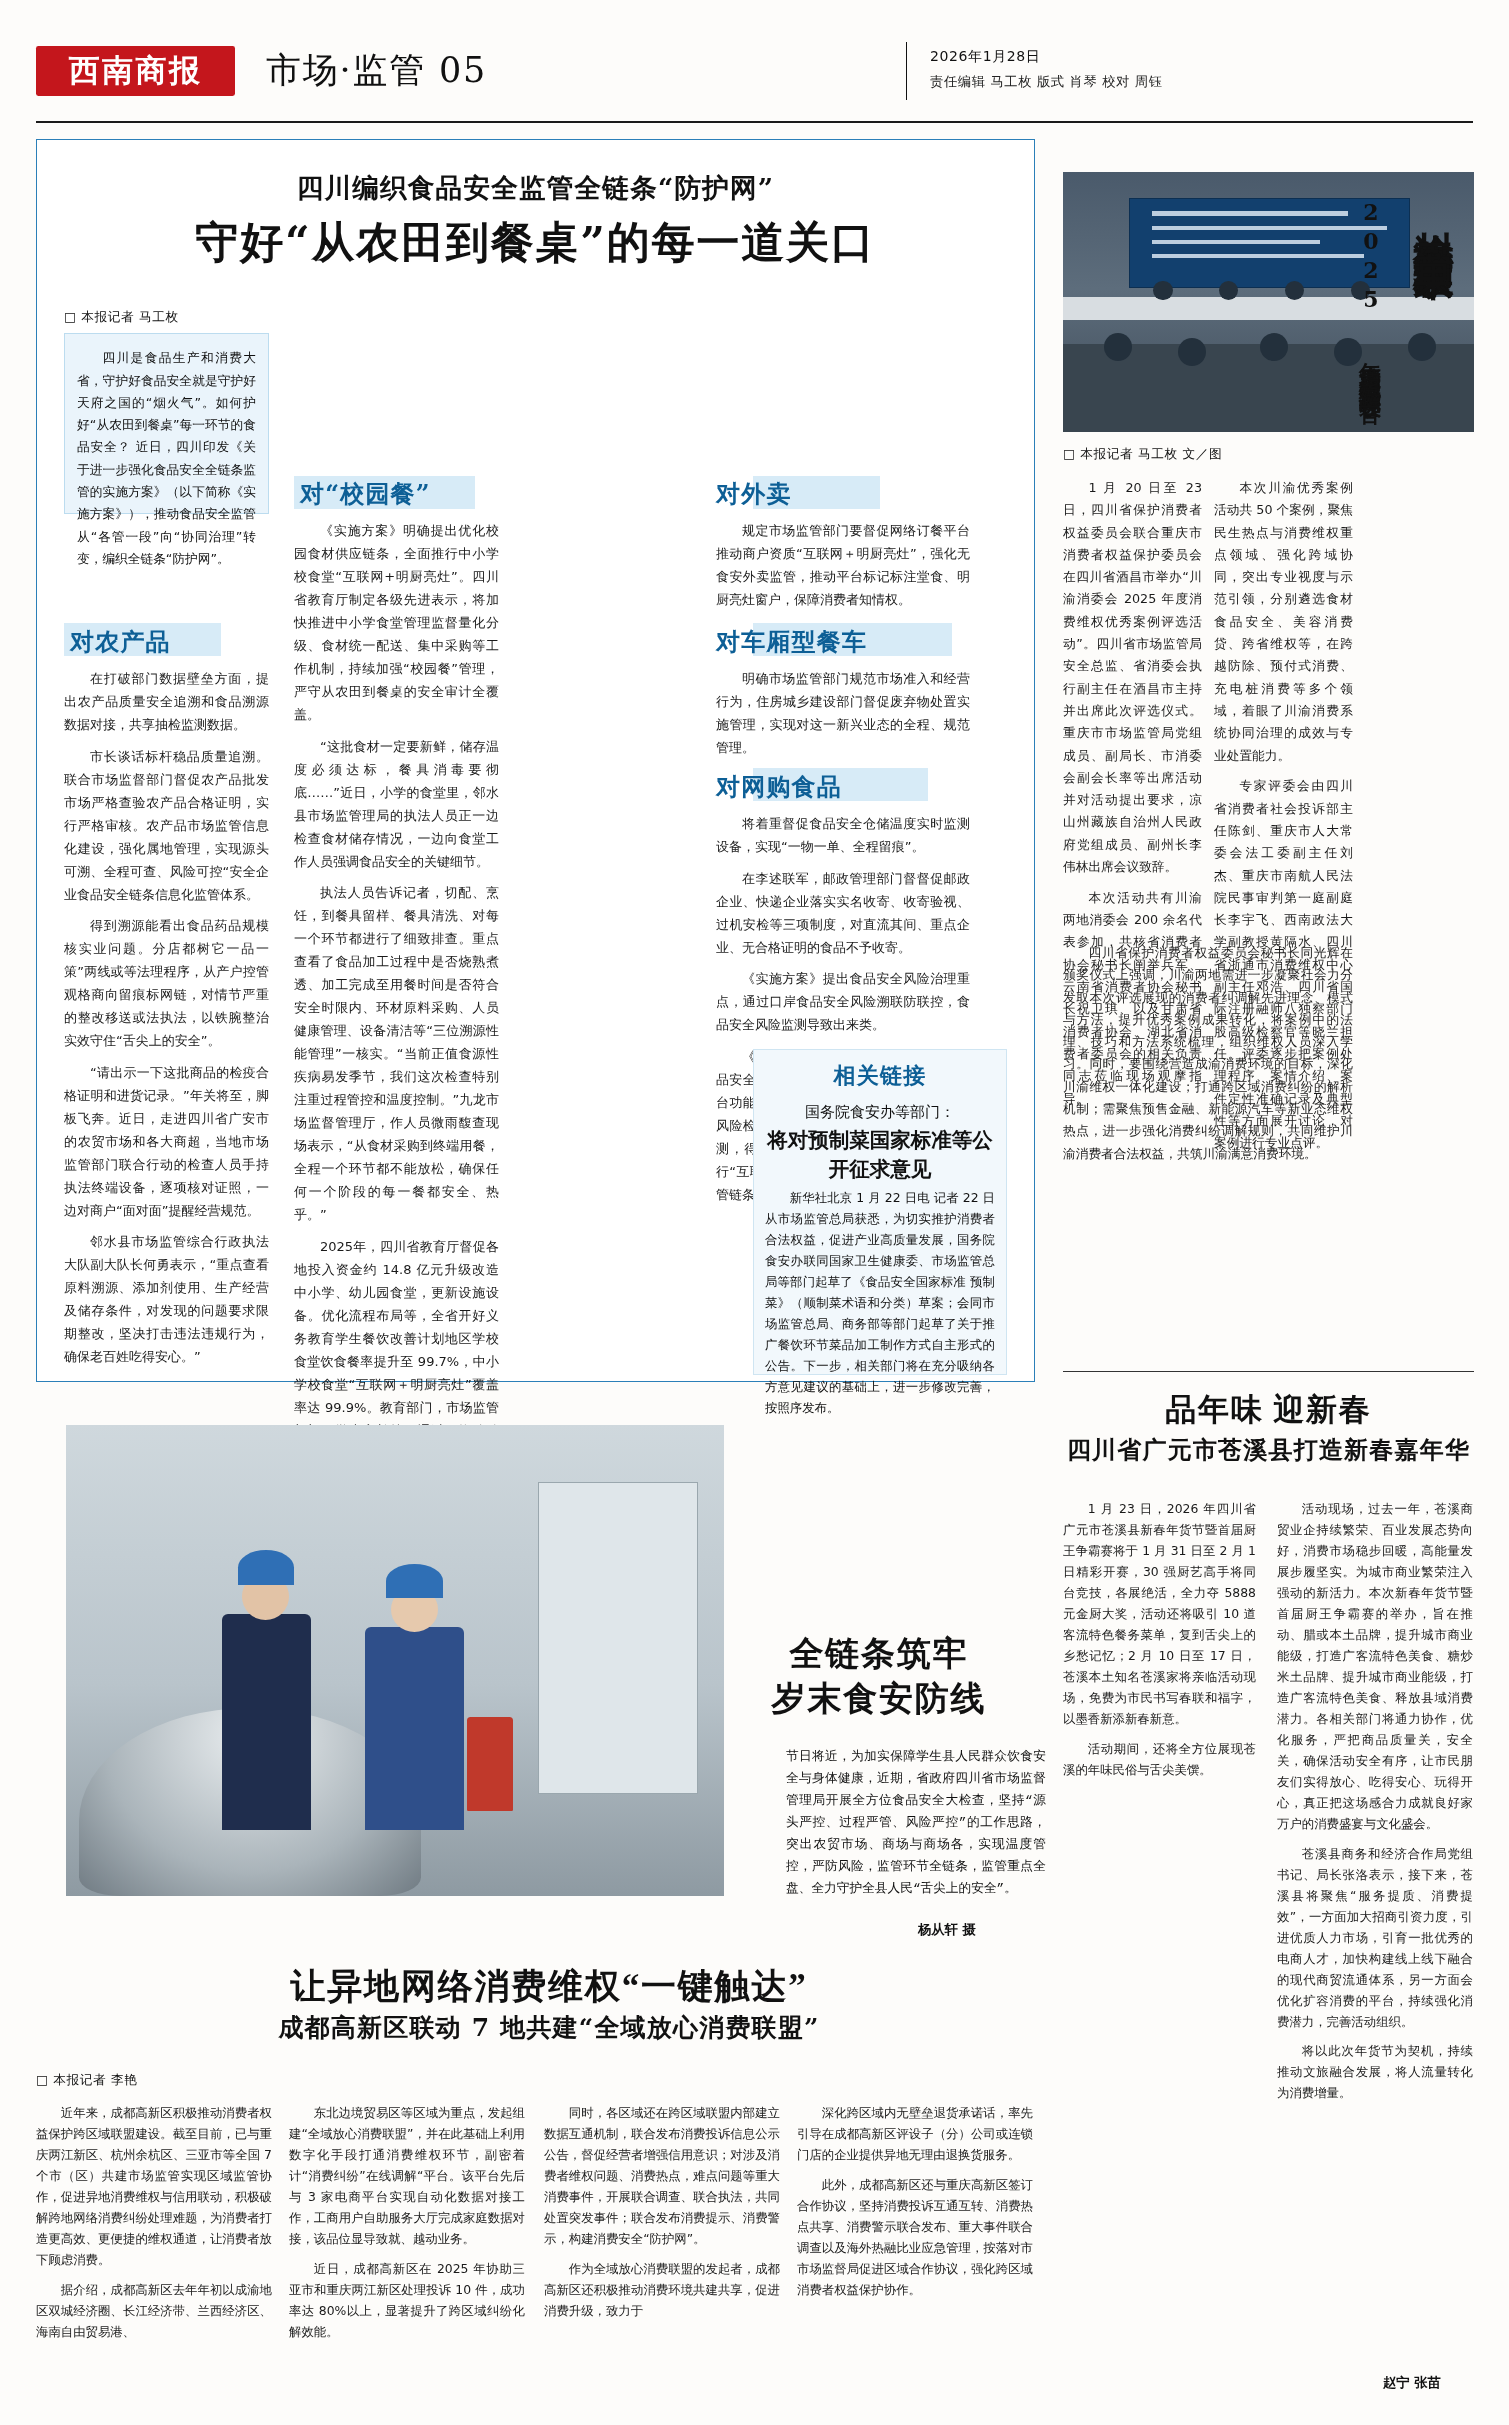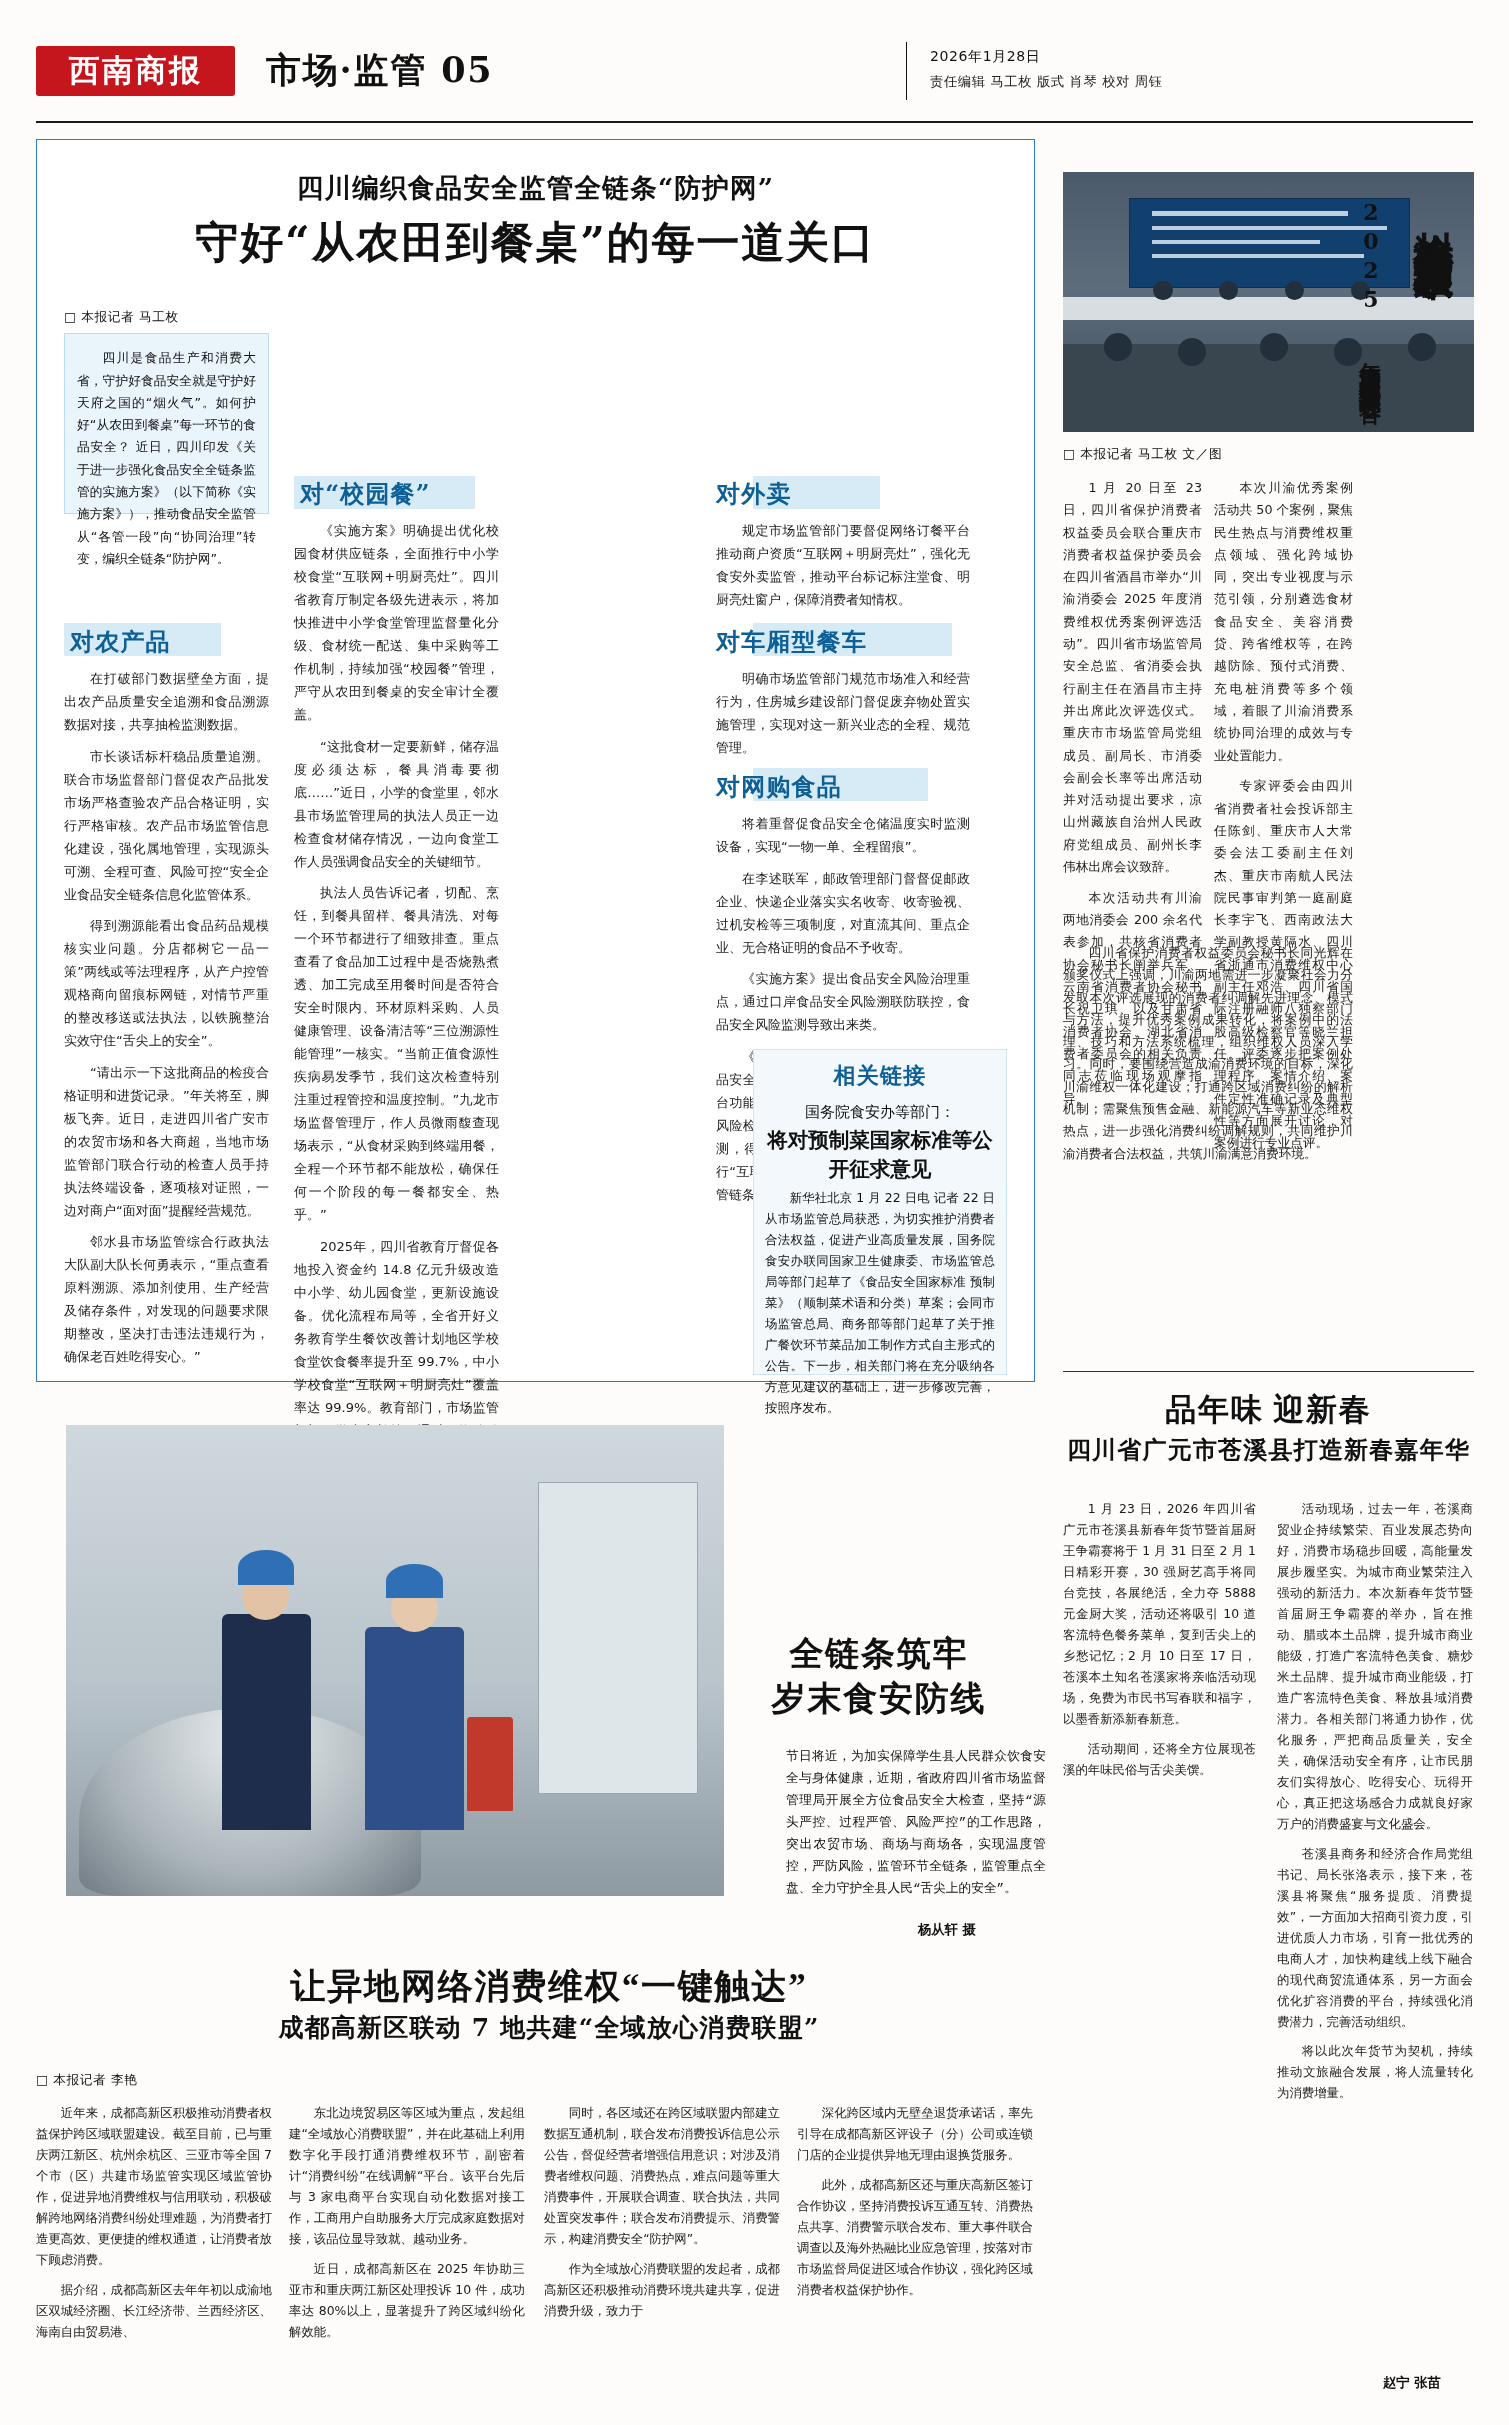--- a/index.html
+++ b/index.html
@@ -15,21 +15,21 @@
 
   
   .masthead{position:absolute; left:36px; top:42px; width:1437px; height:79px;
     border-bottom:2.4px solid #1a1a1a;}
   .logo-box{position:absolute; left:0; top:3.6px; width:199px; height:50px;
     background:#c4161c; border-radius:2.4px; display:flex; align-items:center; justify-content:center;}
   .logo-text{color:#fff; font-family:"DejaVu Serif","Liberation Serif",serif;
     font-size:31px; font-weight:bold; letter-spacing:2.4px;}
   .section-title{position:absolute; left:230px; top:4.8px;
     font-family:"DejaVu Serif","Liberation Serif",serif;
-    font-size:35px; font-weight:bold; letter-spacing:1.8px;}
+    font-size:35px; font-weight:normal; letter-spacing:1.8px;}
   .mast-rule{position:absolute; left:870px; top:0px; width:1.2px; height:58px; background:#111;}
   .mast-date{position:absolute; left:894px; top:6px; font-size:14px; letter-spacing:0.6px;}
   .mast-credits{position:absolute; left:894px; top:31px; font-size:13.3px; letter-spacing:0.6px; color:#222;}
 
   
   .article-box{position:absolute; left:36px; top:139px; width:997px; height:1241px;
     border:1.8px solid #2b7fb8; background:#fff;}
   .headline-sub{position:absolute; left:0; top:30px; width:997px; text-align:center;
     font-family:"DejaVu Serif","Liberation Serif",serif; font-size:26.6px; font-weight:bold; letter-spacing:1.2px;}
   .headline-main{position:absolute; left:0; top:74px; width:997px; text-align:center;

